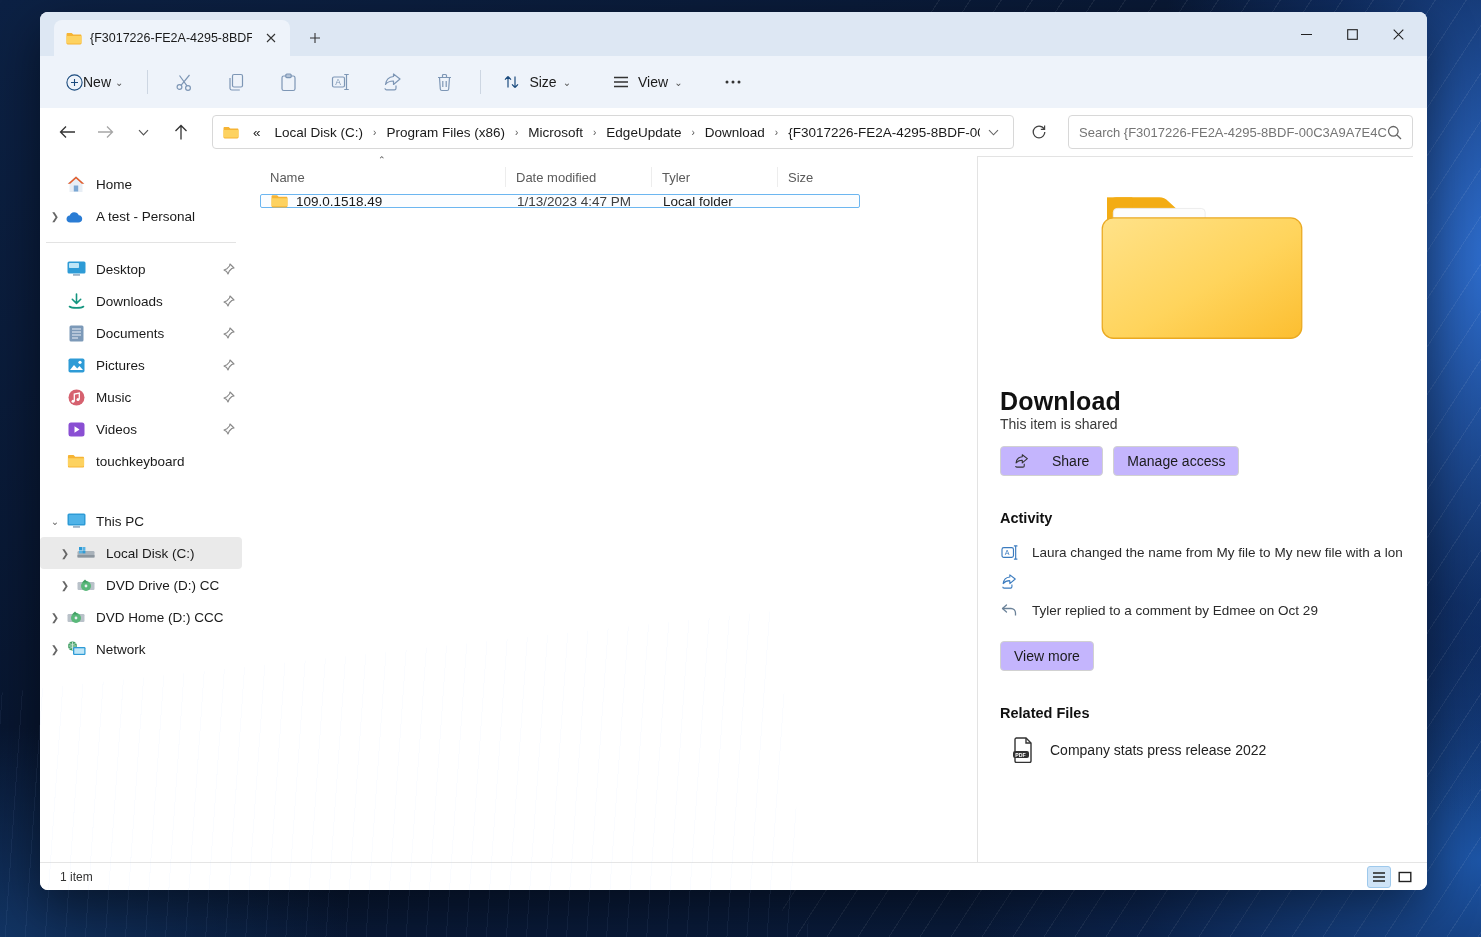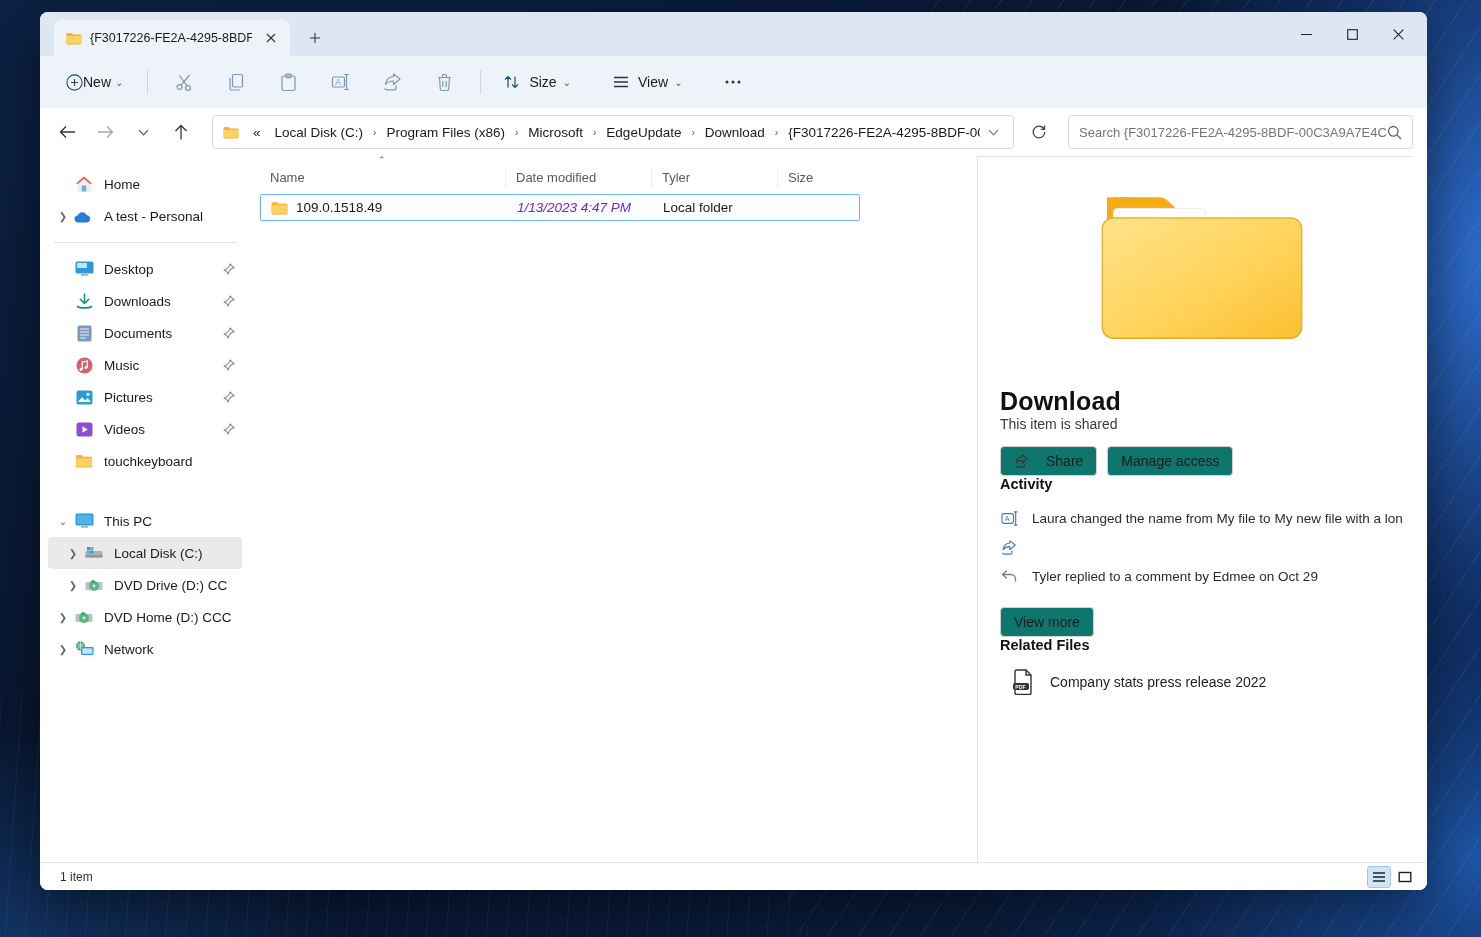--- a/index.html
+++ b/index.html
@@ -66,64 +66,64 @@
     width:345px; height:34px; border:1px solid #d8d8d8; border-radius:4px; background:#fff;
     display:flex; align-items:center; padding:0 10px; margin-left:8px;
   }
   .searchbox input { border:none; outline:none; flex:1; font-size:13px; font-family:inherit; color:#333; background:transparent; }
   .searchbox input::placeholder { color:#757575; }
 
   
   .content { flex:1; display:flex; min-height:0; background:#fff; }
 
   
-  .sidebar { width:206px; flex-shrink:0; padding:12px 4px 0 8px; overflow:hidden; }
+  .sidebar { width:206px; flex-shrink:0; padding:12px 4px 0 0; overflow:hidden; }
   .side-item { display:flex; align-items:center; height:32px; border-radius:4px; padding:0 4px; position:relative; }
   .side-item.sel { background:#eaeaea; }
   .side-chev { width:22px; flex-shrink:0; display:flex; justify-content:center; color:#666; font-size:10px; }
   .side-ico { width:20px; height:20px; flex-shrink:0; margin-right:10px; display:flex; align-items:center; justify-content:center; }
   .side-label { flex:1; white-space:nowrap; overflow:hidden; font-size:13.5px; }
   .side-pin { width:18px; flex-shrink:0; display:flex; justify-content:center; }
   .side-divider { height:1px; background:#e3e3e3; margin:10px 6px 10px 6px; }
   .side-gap { height:28px; }
   .ind1 { padding-left:14px; }
 
   
   .filearea { flex:1; min-width:0; padding:4px 16px 0 14px; }
   .cols { display:flex; height:34px; align-items:center; color:#5a5a5a; font-size:13px; position:relative; }
   .col { padding:0 10px; border-right:1px solid #ededed; height:20px; display:flex; align-items:center; position:relative; }
   .col.name { width:246px; }
   .col.date { width:146px; }
   .col.type { width:126px; }
   .col.size { width:66px; border-right:none; }
   .sort-caret { position:absolute; top:-12px; left:118px; color:#555; font-size:9px; }
   .frow {
-    display:flex; align-items:center; height:27px; border:1px solid #6cb6f0; background:#fbfdff; border-radius:2px;
+    display:flex; align-items:center; height:14px; border:1px solid #6cb6f0; background:#fbfdff; border-radius:2px;
     width:600px; font-size:13.5px;
   }
   .fcell { padding:0 10px; display:flex; align-items:center; gap:8px; overflow:hidden; white-space:nowrap; }
   .fcell.name { width:246px; }
-  .fcell.date { width:146px; color:#6d28d9;font-style:italic; }
+  .fcell.date { width:146px; color:#404040; }
   .fcell.type { width:126px; }
 
   
   .details {
     width:436px; flex-shrink:0; margin-right:14px;
     border-left:1px solid #e3e3e3; border-top:1px solid #e3e3e3;
     padding:28px 10px 0 22px; overflow:hidden;
   }
   .bigfolder { display:flex; justify-content:center; margin:6px 0 44px 0; }
   .d-title { font-size:25px; font-weight:700; color:#111; letter-spacing:0.2px; }
   .d-shared { font-size:14px; color:#3a3a3a; }
   .d-btnrow { margin-top:14px; display:flex; gap:10px; }
   .btn {
-    display:inline-flex; align-items:center; gap:17px; background:#0f766e; border:1px solid #d1d1d1;
+    display:inline-flex; align-items:center; gap:23px; background:#c4b5fd; border:1px solid #d1d1d1;
     border-radius:4px; padding:6px 13px; font-size:14px; color:#1b1b1b;
   }
-  .d-section { font-size:14.5px; font-weight:700; color:#111; }
+  .d-section { margin-top:34px; font-size:14.5px; font-weight:700; color:#111; }
   .act-list { margin-top:18px; display:flex; flex-direction:column; gap:12px; }
   .act-row { display:flex; align-items:center; gap:14px; height:17px; }
   .act-ico { width:18px; flex-shrink:0; display:flex; justify-content:center; }
   .act-text { font-size:13.5px; color:#2b2b2b; white-space:nowrap; overflow:hidden; flex:1; }
   .viewmore { margin-top:22px; }
   .rel-row { margin-top:16px; display:flex; align-items:center; gap:16px; padding-left:12px; }
   .rel-text { font-size:14px; color:#222; }
 
   
   .statusbar {
@@ -391,44 +391,44 @@
         <span class="side-label">Documents</span>
         <span class="side-pin">
             <svg width="12" height="12" viewBox="0 0 12 12" fill="none" stroke="#8a8a8a" stroke-width="1.1">
               <path d="M7 1l4 4-2.2.5L6.3 8 5 11 3.6 8.4 1 7l3-1.3L6.5 3z" stroke-linejoin="round"></path>
             </svg>
           </span>
       </div>
       <div class="side-item">
         <span class="side-chev"></span>
         <span class="side-ico">
+            <svg width="17" height="15" viewBox="0 0 17 15">
+              <rect x="0.5" y="0.5" width="16" height="14" rx="1.8" fill="#2e9bd6"></rect>
+              <path d="M2 12l4-5 3.2 3.6L11.5 8l3.5 4z" fill="#fff"></path>
+              <circle cx="12" cy="4.3" r="1.6" fill="#fff"></circle>
+            </svg>
+          </span>
+        <span class="side-label">Pictures</span>
+        <span class="side-pin">
+            <svg width="12" height="12" viewBox="0 0 12 12" fill="none" stroke="#8a8a8a" stroke-width="1.1">
+              <path d="M7 1l4 4-2.2.5L6.3 8 5 11 3.6 8.4 1 7l3-1.3L6.5 3z" stroke-linejoin="round"></path>
+            </svg>
+          </span>
+      </div>
+      <div class="side-item">
+        <span class="side-chev"></span>
+        <span class="side-ico">
             <svg width="17" height="17" viewBox="0 0 17 17">
               <circle cx="8.5" cy="8.5" r="8" fill="#d6616f"></circle>
               <path d="M6.3 12.2V5l5-1v6.6" fill="none" stroke="#fff" stroke-width="1.3"></path>
               <circle cx="5" cy="12.2" r="1.5" fill="#fff"></circle>
               <circle cx="10" cy="10.6" r="1.5" fill="#fff"></circle>
             </svg>
           </span>
         <span class="side-label">Music</span>
-        <span class="side-pin">
-            <svg width="12" height="12" viewBox="0 0 12 12" fill="none" stroke="#8a8a8a" stroke-width="1.1">
-              <path d="M7 1l4 4-2.2.5L6.3 8 5 11 3.6 8.4 1 7l3-1.3L6.5 3z" stroke-linejoin="round"></path>
-            </svg>
-          </span>
-      </div>
-      <div class="side-item">
-        <span class="side-chev"></span>
-        <span class="side-ico">
-            <svg width="17" height="15" viewBox="0 0 17 15">
-              <rect x="0.5" y="0.5" width="16" height="14" rx="1.8" fill="#2e9bd6"></rect>
-              <path d="M2 12l4-5 3.2 3.6L11.5 8l3.5 4z" fill="#fff"></path>
-              <circle cx="12" cy="4.3" r="1.6" fill="#fff"></circle>
-            </svg>
-          </span>
-        <span class="side-label">Pictures</span>
         <span class="side-pin">
             <svg width="12" height="12" viewBox="0 0 12 12" fill="none" stroke="#8a8a8a" stroke-width="1.1">
               <path d="M7 1l4 4-2.2.5L6.3 8 5 11 3.6 8.4 1 7l3-1.3L6.5 3z" stroke-linejoin="round"></path>
             </svg>
           </span>
       </div>
       <div class="side-item">
         <span class="side-chev"></span>
         <span class="side-ico">
             <svg width="17" height="15" viewBox="0 0 17 15">

